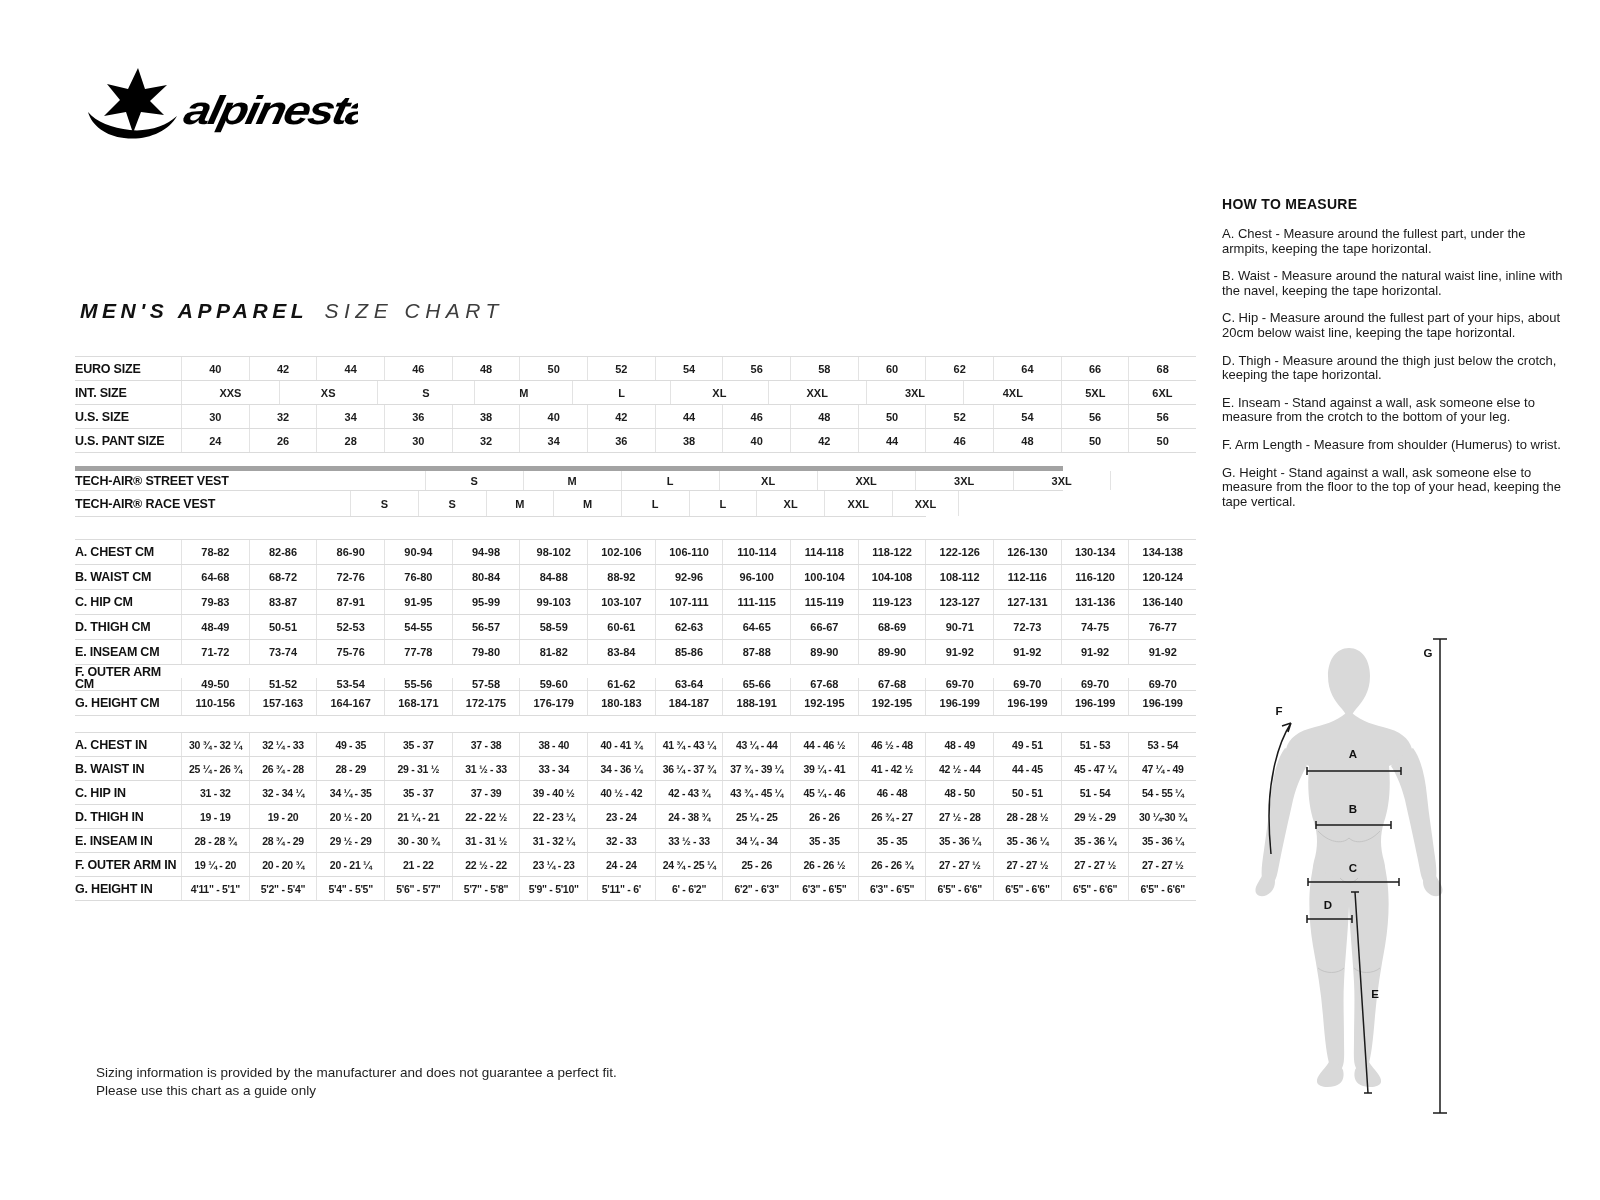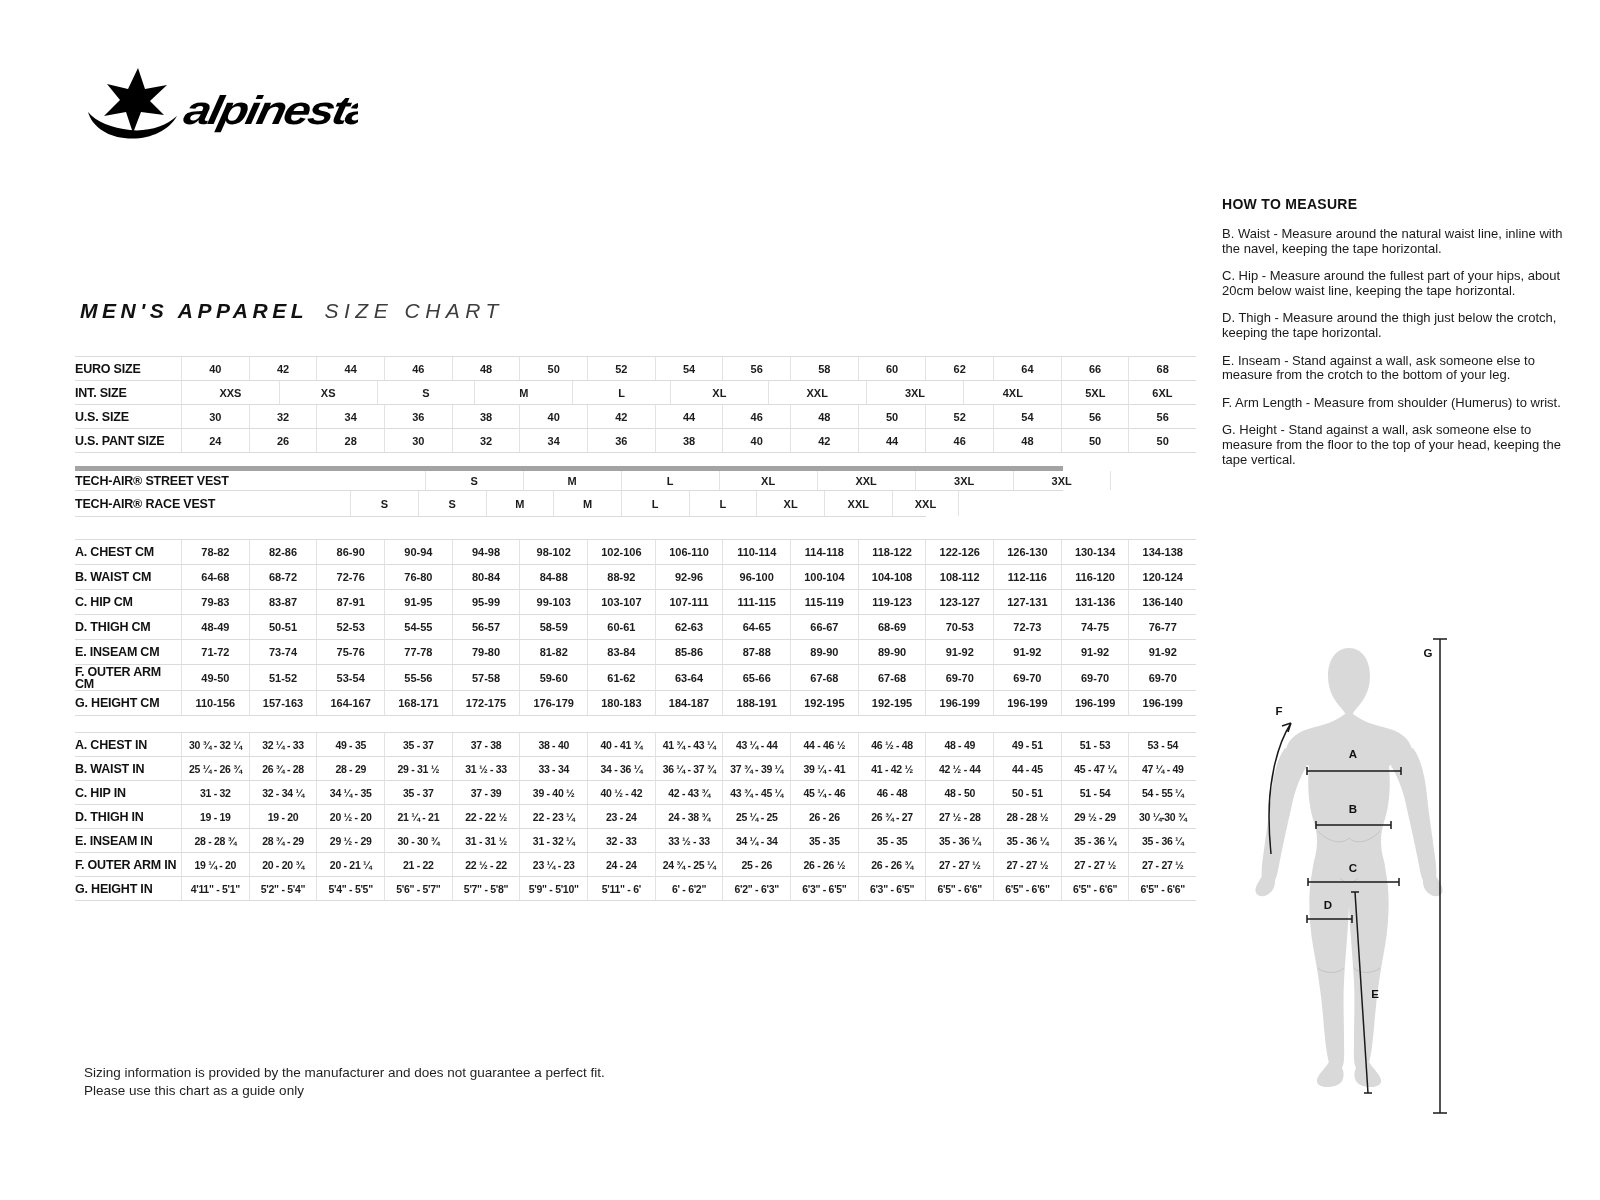--- a/index.html
+++ b/index.html
@@ -13,21 +13,21 @@
   .title{position:absolute;left:80px;top:299px;font-style:italic;white-space:nowrap;}
   .title .t1{font-size:21px;font-weight:800;letter-spacing:4.5px;color:#111;text-align:right;}
   .title .t2{font-size:21px;font-weight:400;letter-spacing:5.5px;color:#3d3d3d;margin-left:12px;}
 
   
   .table-area{position:absolute;left:75px;top:356px;width:1121px;}
   .tblock{width:1121px;border-top:1px solid #dbdbdb;}
   .trow{display:flex;align-items:stretch;border-bottom:1px solid #dbdbdb;box-sizing:border-box;}
   .tblock--header .trow{height:24px;}
   .tblock--cm .trow{height:25px;}
-  .tblock--cm .trow--tall{height:26px;}
+  .tblock--cm .trow--tall{height:26px;align-items:flex-end;}
   .tblock--in .trow{height:24px;justify-content:center;}
   .rlabel{flex:0 0 106px;display:flex;align-items:center;font-weight:700;font-size:12.5px;
           line-height:12px;letter-spacing:-0.2px;color:#111;}
   .cells{display:flex;flex:1;}
   .cell{flex:1 1 0;display:flex;align-items:center;justify-content:center;
         border-left:1px solid #e3e3e3;font-weight:700;font-size:11px;color:#1c1c1c;
         white-space:nowrap;box-sizing:border-box;}
   .tblock--in .cell{font-size:10.5px;letter-spacing:-0.3px;}
 
   
@@ -53,21 +53,21 @@
 
   
   .howto{position:absolute;left:1222px;top:196px;width:348px;}
   .howto h3{margin:0 0 15px 0;font-size:14px;font-weight:700;letter-spacing:0.3px;color:#111;}
   .howto p{margin:0 0 13px 0;font-size:13px;line-height:14.6px;font-weight:400;color:#1a1a1a;}
 
   
   .diagram{position:absolute;left:1228px;top:616px;}
 
   
-  .footer{position:absolute;left:84px;top:1064px;font-size:13.5px;line-height:18px;color:#1f1f1f;}
+  .footer{position:absolute;left:96px;top:1064px;font-size:13.5px;line-height:18px;color:#1f1f1f;}
 </style>
 </head>
 <body>
 
 <div id="canvas">
 
   <div class="logo">
     <svg width="280" height="86" viewBox="0 0 280 86">
       <path fill="#000" d="M60 4 L67 25 L89 21 L72 37 L86 51 L63 48 L55 69 L48 48 L26 52 L42 36 L29 20 L50 25 Z"></path>
       <path fill="#000" d="M10 48 C14 62 28 72 46 74 C68 77 90 68 99 52 C88 62 70 68 52 66 C34 64 18 58 10 48 Z"></path>
@@ -262,21 +262,21 @@
             <span class="cell">50-51</span>
             <span class="cell">52-53</span>
             <span class="cell">54-55</span>
             <span class="cell">56-57</span>
             <span class="cell">58-59</span>
             <span class="cell">60-61</span>
             <span class="cell">62-63</span>
             <span class="cell">64-65</span>
             <span class="cell">66-67</span>
             <span class="cell">68-69</span>
-            <span class="cell">70-53</span>
+            <span class="cell">90-71</span>
             <span class="cell">72-73</span>
             <span class="cell">74-75</span>
             <span class="cell">76-77</span>
           </div>
       </div>
       <div class="trow">
         <div class="rlabel">E. INSEAM CM</div>
         <div class="cells">
             <span class="cell">71-72</span>
             <span class="cell">73-74</span>
@@ -476,20 +476,21 @@
             <span class="cell">6'5" - 6'6"</span>
             <span class="cell">6'5" - 6'6"</span>
             <span class="cell">6'5" - 6'6"</span>
           </div>
       </div>
     </div>
   </div>
 
   <div class="howto">
     <h3>HOW TO MEASURE</h3>
+    <p>A. Chest - Measure around the fullest part, under the armpits, keeping the tape horizontal.</p>
     <p>B. Waist - Measure around the natural waist line, inline with the navel, keeping the tape horizontal.</p>
     <p>C. Hip - Measure around the fullest part of your hips, about 20cm below waist line, keeping the tape horizontal.</p>
     <p>D. Thigh - Measure around the thigh just below the crotch, keeping the tape horizontal.</p>
     <p>E. Inseam - Stand against a wall, ask someone else to measure from the crotch to the bottom of your leg.</p>
     <p>F. Arm Length - Measure from shoulder (Humerus) to wrist.</p>
     <p>G. Height - Stand against a wall, ask someone else to measure from the floor to the top of your head, keeping the tape vertical.</p>
   </div>
 
   <div class="diagram">
     <svg width="375" height="500" viewBox="0 0 375 500">

